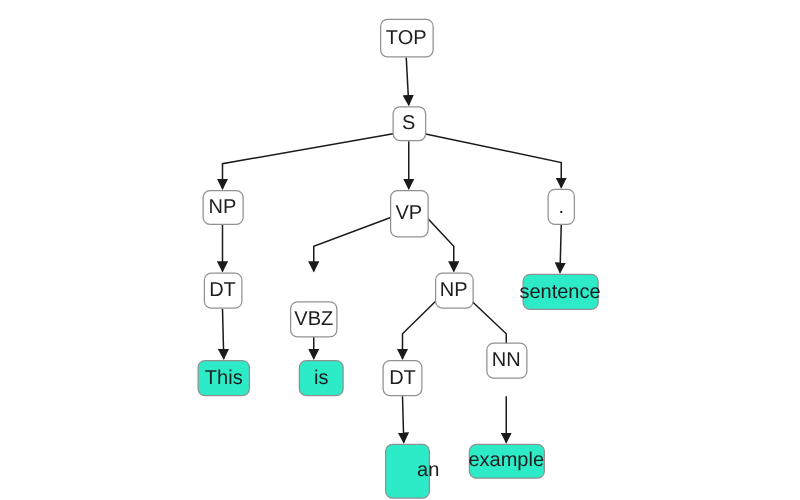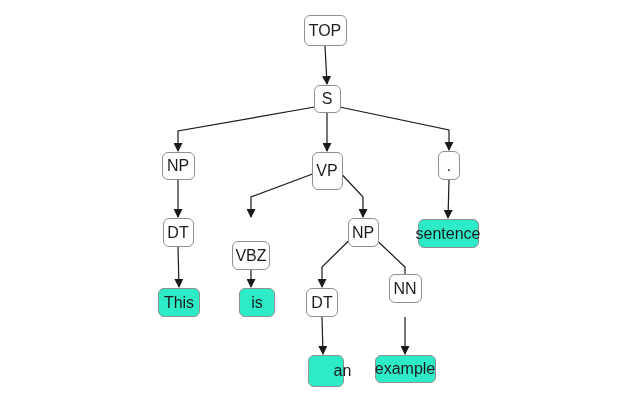--- a/index.html
+++ b/index.html
@@ -75,16 +75,16 @@
       <div class="tree-node" style="left: 311.5px; top: 152px; width: 31px; height: 38px;">VP</div>
       <div class="tree-node" style="left: 438px; top: 151px; width: 22px; height: 29px;">.</div>
       <div class="tree-node" style="left: 162.5px; top: 218px; width: 31px; height: 29px;">DT</div>
       <div class="tree-node" style="left: 232px; top: 218px; width: 38px; height: 29px; margin-top: 23px;">VBZ</div>
       <div class="tree-node" style="left: 347.5px; top: 218px; width: 31px; height: 29px;">NP</div>
       <div class="tree-node leaf" style="left: 417.5px; top: 219px; width: 61px; height: 29px; text-align: right;">sentence</div>
       <div class="tree-node leaf" style="left: 158px; top: 288px; width: 42px; height: 29px; text-align: center;">This</div>
       <div class="tree-node leaf" style="left: 239px; top: 288px; width: 36px; height: 29px;">is</div>
       <div class="tree-node" style="left: 306px; top: 288px; width: 32px; height: 29px;">DT</div>
       <div class="tree-node" style="left: 388.5px; top: 274px; width: 33px; height: 29px;">NN</div>
-      <div class="tree-node leaf" style="left: 307.5px; top: 355px; width: 31px; height: 32px; padding-left: 34px;">an</div>
+      <div class="tree-node leaf" style="left: 307.5px; top: 355px; width: 31px; height: 44px; padding-left: 34px;">an</div>
       <div class="tree-node leaf" style="left: 374.5px; top: 355px; width: 61px; height: 28px;">example</div>
     </div>
 </div>
 
 </body></html>

